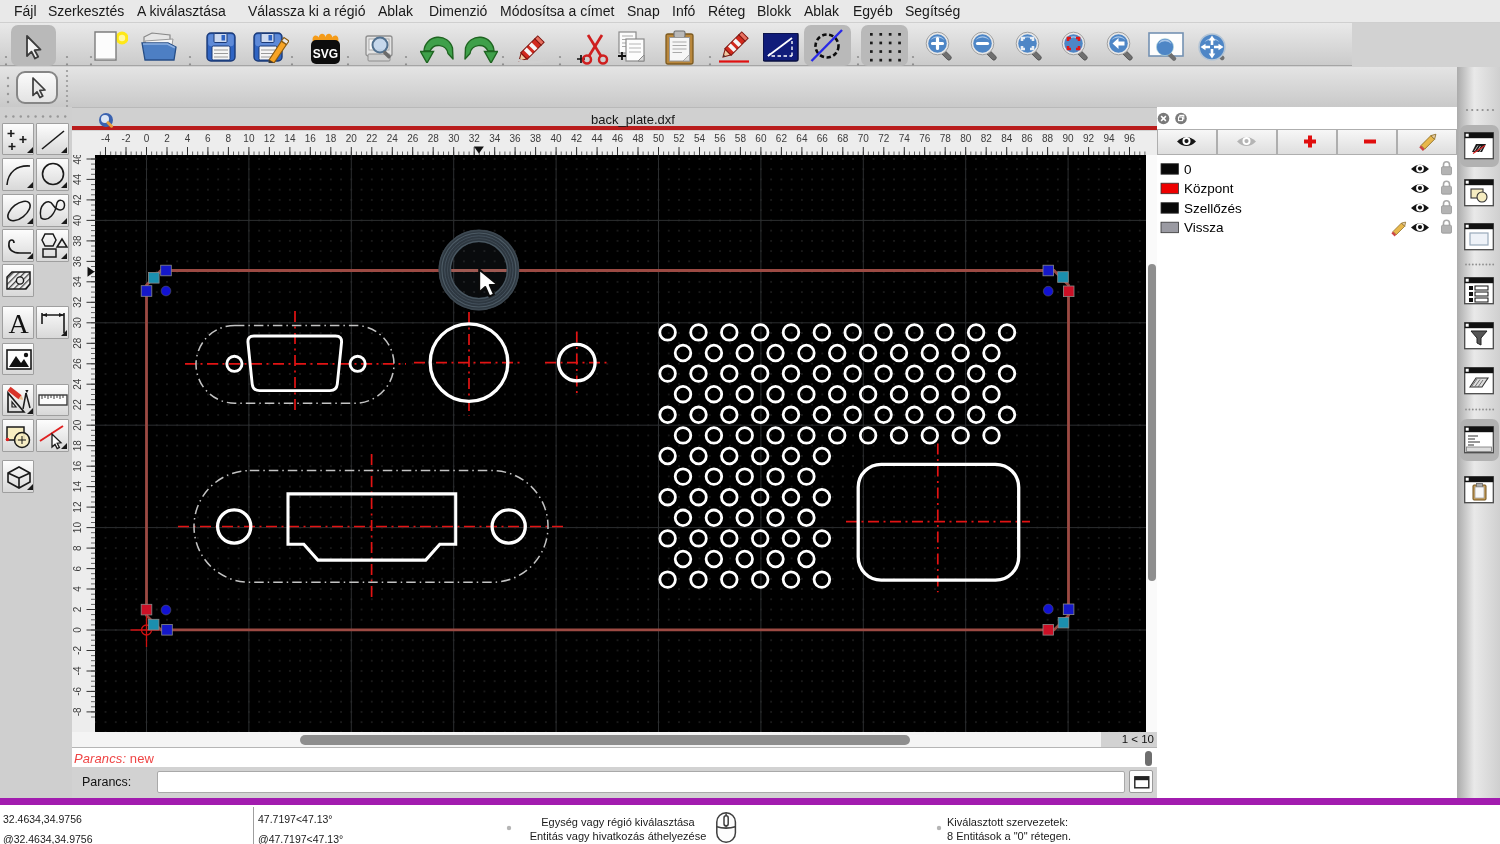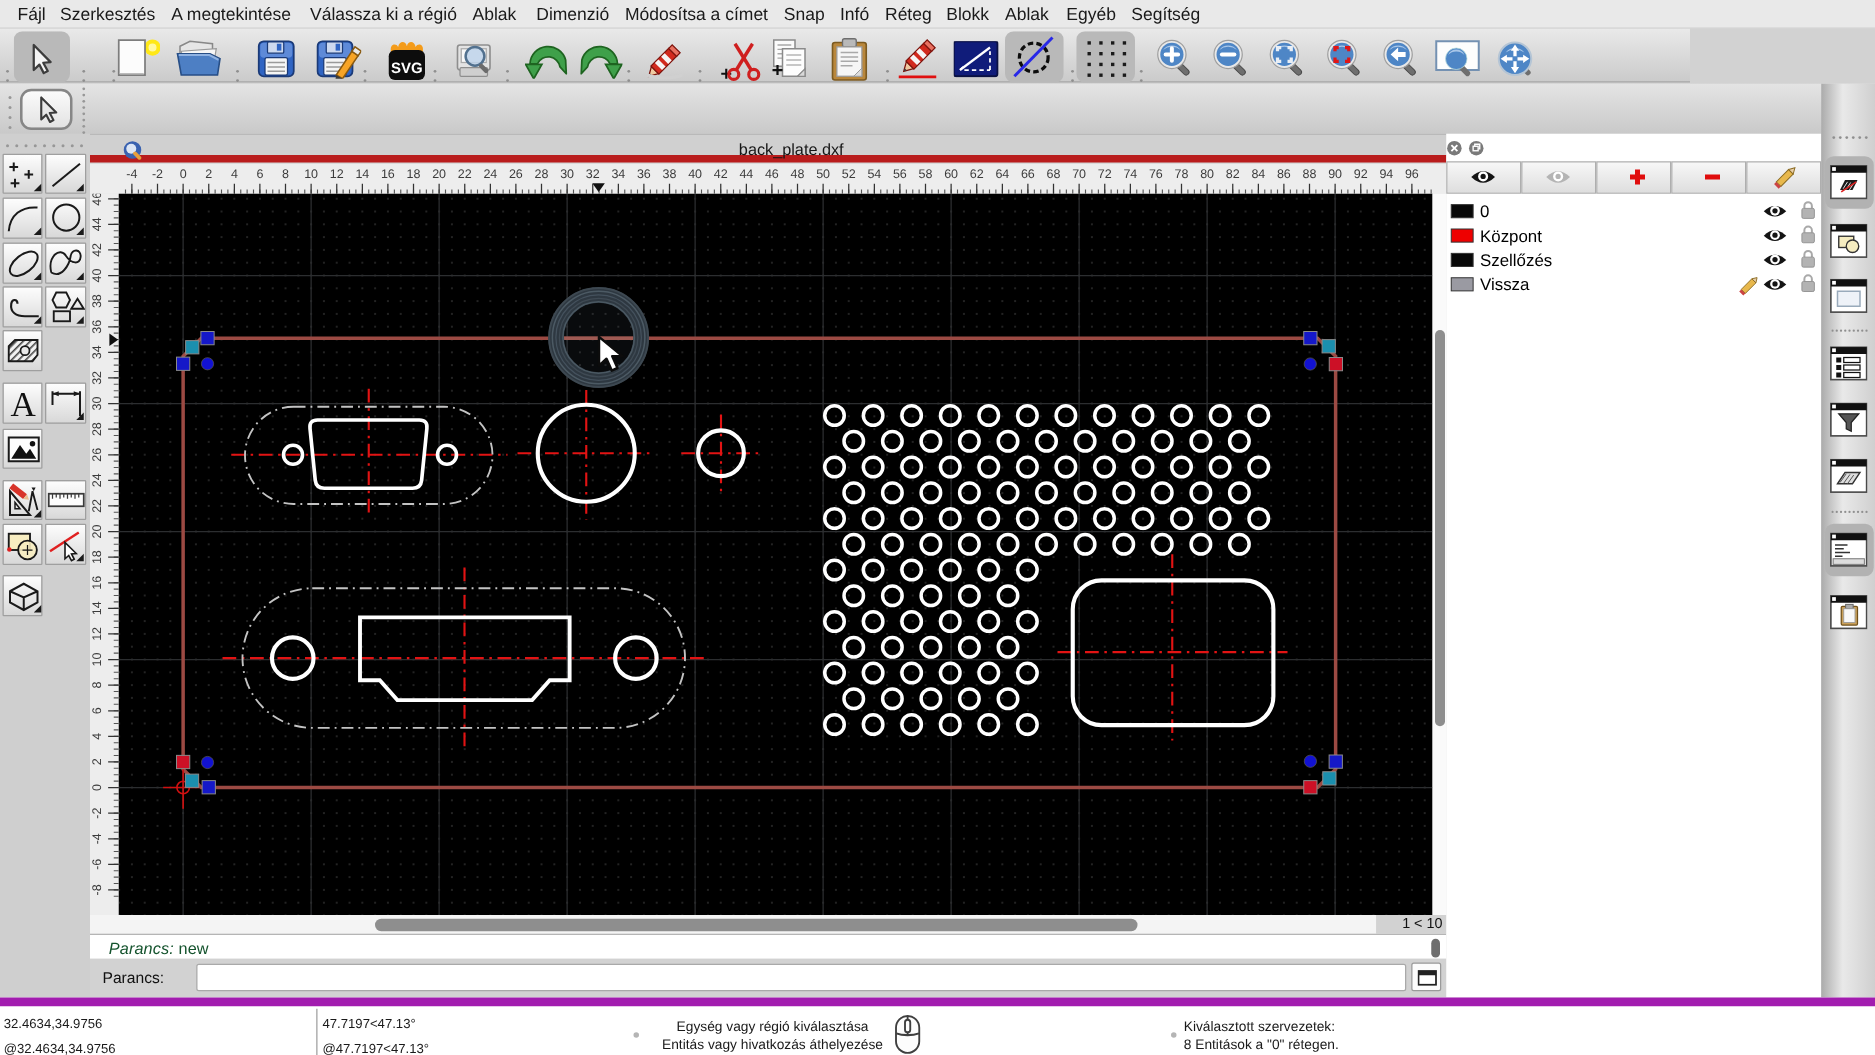--- a/index.html
+++ b/index.html
@@ -5,21 +5,21 @@
  font-family:"Liberation Sans",sans-serif;-webkit-font-smoothing:antialiased}
 #menubar{position:absolute;left:0;top:0;width:1500px;height:23px;background:#e9e9e9;
  border-bottom:1px solid #cfcfcf;color:#191919;font-size:14px}
 #menubar span{position:absolute;top:3px;white-space:pre}
 #toolbar{position:absolute;left:0;top:23px;width:1352px;height:43px;
  background:linear-gradient(#e9e9e9,#cbcbcb);border-bottom:1px solid #a5a5a5}
 #leftdock{position:absolute;left:0;top:67px;width:72px;height:731px;background:linear-gradient(180deg,rgba(207,207,207,0) 0 40px,#cfcfcf 40px 100%)}
 .lbtn{position:absolute;width:32.5px;height:32.5px;border:1px solid #9f9f9f;
  background:linear-gradient(#fdfdfd,#e9e9e9 55%,#d8d8d8);border-radius:1px}
 #titlebar{position:absolute;left:72px;top:107px;width:1085px;height:23px;background:#d0d0d0;
- border-top:1px solid #b9b9b9;border-bottom:6px solid #b91c1c}
+ border-top:1px solid #b9b9b9;border-bottom:4px solid #b91c1c}
 #titlebar .t{position:absolute;left:24px;top:4px;width:1074px;text-align:center;
  font-size:13px;color:#161616}
 #hruler{position:absolute;left:72px;top:131px;width:1085px;height:24px;background:#ededed}
 #vruler{position:absolute;left:72px;top:155px;width:23px;height:577px;background:#ededed}
 #canvas{position:absolute;left:95px;top:155px;width:1051px;height:577px;background:#000}
 #vscroll{position:absolute;left:1146px;top:155px;width:11px;height:577px;background:#fafafa}
 #hscrollrow{position:absolute;left:72px;top:732px;width:1029px;height:15px;background:#f4f4f4}
 #corner{position:absolute;left:1101px;top:732px;width:56px;height:15px;background:#d2d2d2;
  font-size:11.5px;color:#111;text-align:right;padding:1px 3px 0 14px}
 #cmdhist{position:absolute;left:72px;top:747px;width:1085px;height:20px;background:#fff;
@@ -38,21 +38,21 @@
  background:linear-gradient(90deg,#ababab 0,#e9e9e9 40%,#cfcfcf 100%)}
 #statusbar{position:absolute;left:0;top:798px;width:1500px;height:46px;background:#ffffff;
  border-top:7px solid #a21caf;font-size:10.5px;color:#1a1a1a}
 #statusbar div{position:absolute;white-space:pre}
 .vsep{position:absolute;width:1px;background:#9f9f9f}
 </style></head>
 <body>
 <div id="menubar">
     <span style="left:14px">Fájl</span>
     <span style="left:48px">Szerkesztés</span>
-    <span style="left:137px">A megtekintése</span>
+    <span style="left:137px">A kiválasztása</span>
     <span style="left:248px">Válassza ki a régió</span>
     <span style="left:378px">Ablak</span>
     <span style="left:429px">Dimenzió</span>
     <span style="left:500px">Módosítsa a címet</span>
     <span style="left:627px">Snap</span>
     <span style="left:672px">Infó</span>
     <span style="left:708px">Réteg</span>
     <span style="left:757px">Blokk</span>
     <span style="left:804px">Ablak</span>
     <span style="left:853px">Egyéb</span>
@@ -1149,21 +1149,21 @@
     </svg>
   </div>
 <div id="vscroll">
     <div style="position:absolute;left:1.5px;top:109px;width:8px;height:317px;background:#8e8e8e;border-radius:4px"></div>
   </div>
 <div id="hscrollrow">
     <div style="position:absolute;left:228px;top:2.5px;width:610px;height:10px;background:#8e8e8e;border-radius:5px"></div>
   </div>
 <div id="corner">1 &lt; 10</div>
 <div id="cmdhist">
-    <span style="position:absolute;left:15px;top:3px;color:#14532d">
+    <span style="position:absolute;left:2px;top:3px;color:#ef4444">
 <i>Parancs:</i> new</span>
 <div style="position:absolute;left:1073px;top:3px;width:7px;height:15px;background:#6e6e6e;border-radius:3.5px"></div>
   </div>
 <div id="cmdrow">
     <span class="lbl">Parancs:</span>
     <input style="">
 <div style="position:absolute;left:1057px;top:3px;width:24px;height:23px;border:1px solid #9a9a9a;background:#fcfcfc;border-radius:2px">
 <svg style="position:absolute;left:4px;top:5px;" width="16" height="13" viewBox="0 0 16 13">
         <rect x="0.8" y="0.8" width="14" height="11" fill="#fff" stroke="#222" stroke-width="1.4"></rect>
         <rect x="0.8" y="0.8" width="14" height="3.4" fill="#222"></rect>

